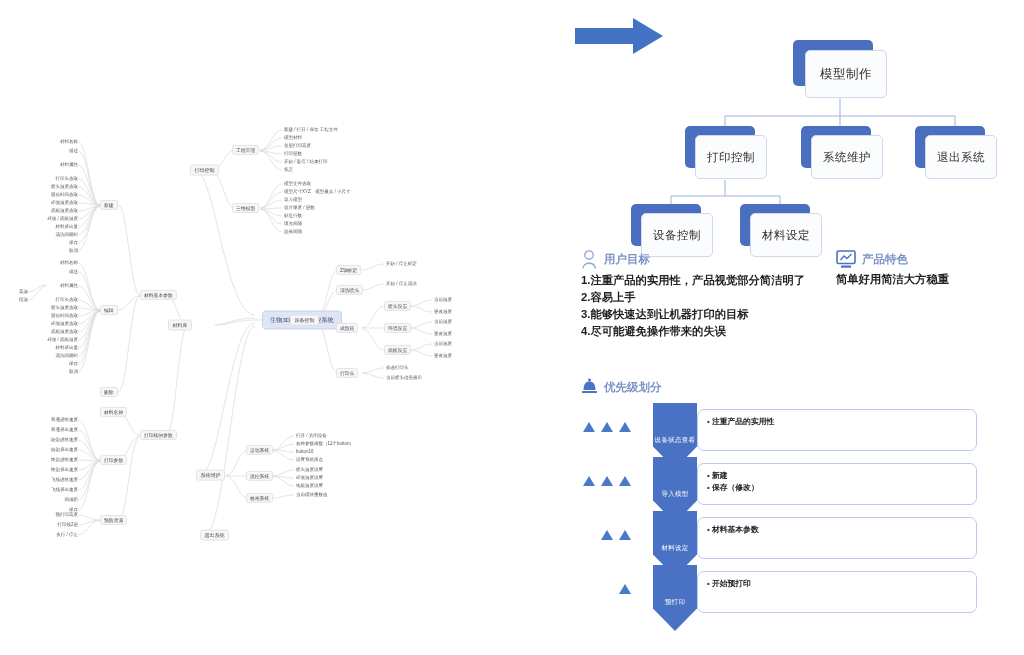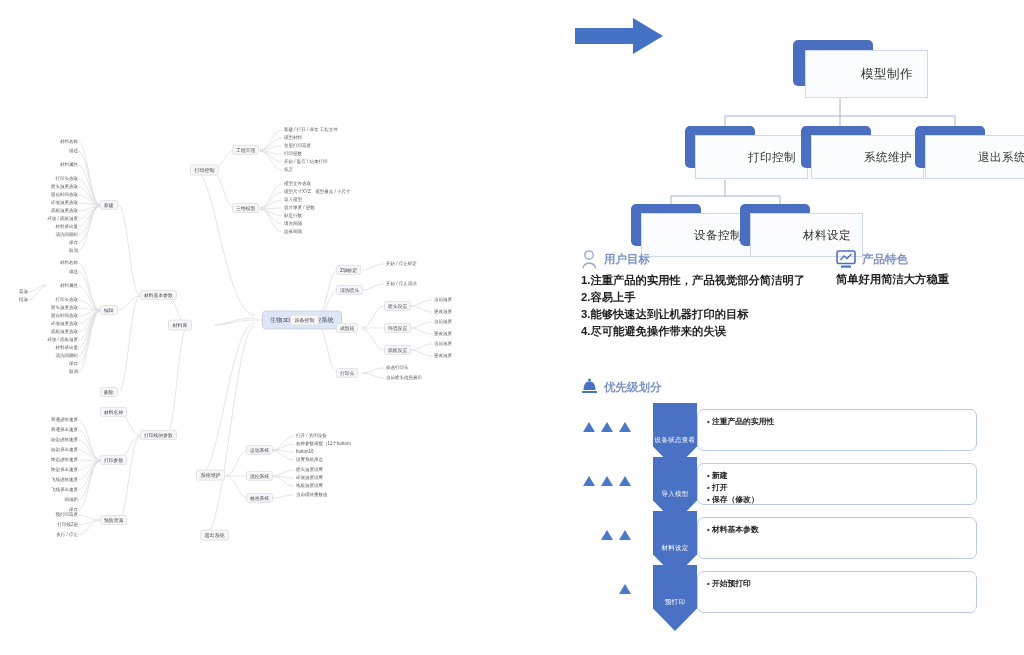--- a/index.html
+++ b/index.html
@@ -41,23 +41,23 @@
   
   .org{position:absolute;left:0;top:18px;width:449px;height:225px;}
   .org svg{position:absolute;left:0;top:0;}
   .obox{position:absolute;width:92px;height:56px;}
   .obox .shadowcard{
     position:absolute;left:0;top:0;width:80px;height:46px;
     background:#4a6fc0;border-radius:5px;
   }
   .obox .facecard{
     position:absolute;left:12px;top:10px;width:80px;height:46px;
-    background:#fbfcfe;border:1px solid #cfd9ee;border-radius:0;
+    background:#fbfcfe;border:1px solid #cfd9ee;border-radius:5px;
     display:flex;align-items:center;justify-content:center;
-    font-size:12.5px;color:#2f2f2f;letter-spacing:.5px;padding-left:41px;
+    font-size:12.5px;color:#2f2f2f;letter-spacing:.5px;
   }
   .obox.small{width:80px;height:52px;}
   .obox.small .shadowcard{width:70px;height:42px;}
   .obox.small .facecard{left:10px;top:9px;width:70px;height:42px;font-size:11.5px;}
   .big-arrow{position:absolute;left:8px;top:119px;}
 
   
   .goals{position:absolute;left:6px;top:250px;width:449px;}
   .sec-head{display:flex;align-items:center;gap:6px;margin-bottom:3px;}
   .sec-title{font-size:11.5px;color:#7b92c7;font-weight:bold;text-align:right;}
@@ -444,21 +444,20 @@
             <div class="tri"></div>
             <div class="tri"></div>
           </div>
           <div class="chev">
             <div class="chevshape">
               <span class="chev-label">导入模型</span>
             </div>
           </div>
           <div class="pbox">
             <div class="bul">新建</div>
-            <div class="bul">打开</div>
             <div class="bul">保存（修改）</div>
           </div>
         </div>
 
         <div class="prow">
           <div class="tri-wrap" style="left:20px;">
             <div class="tri"></div>
             <div class="tri"></div>
           </div>
           <div class="chev">

